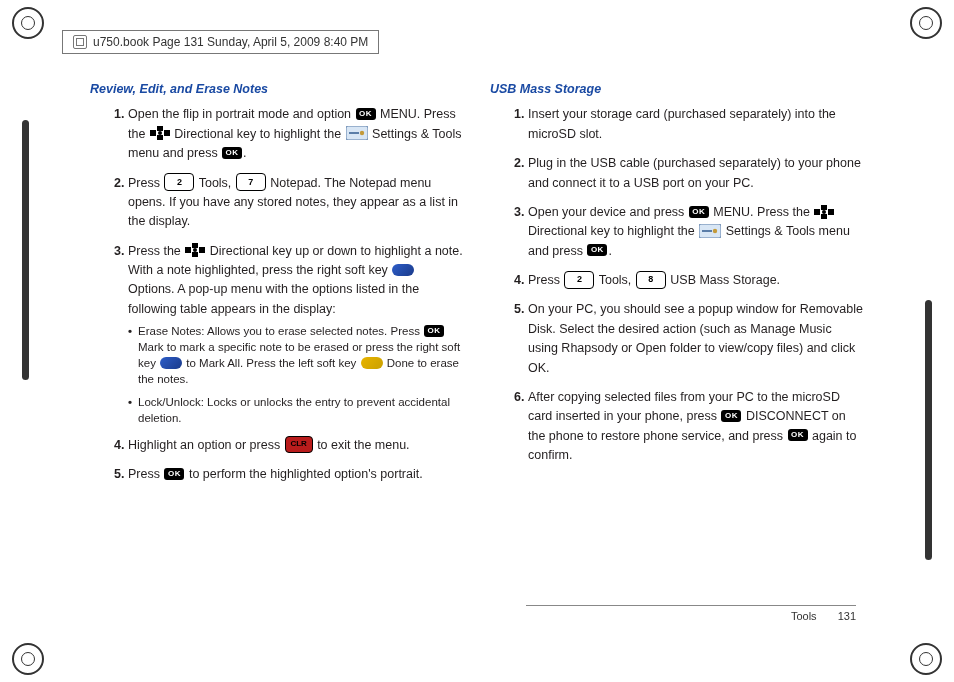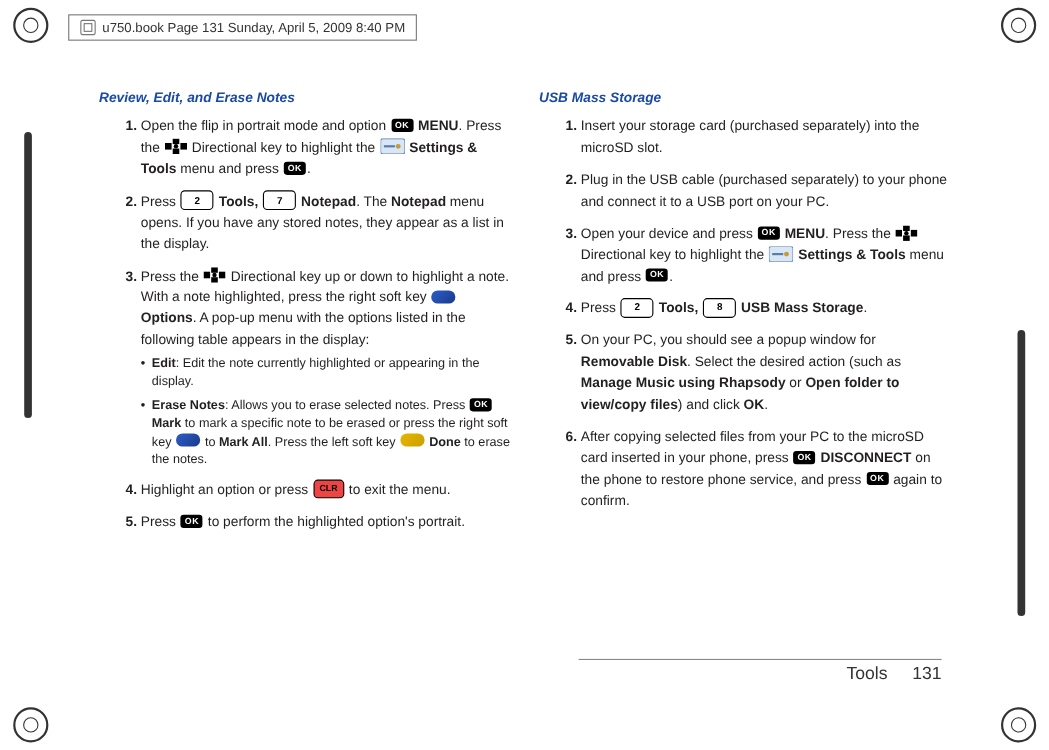--- a/index.html
+++ b/index.html
@@ -20,21 +20,21 @@
   .corner-ring.tl{top:7px;left:12px;}
   .corner-ring.tr{top:7px;right:12px;}
   .corner-ring.bl{bottom:7px;left:12px;}
   .corner-ring.br{bottom:7px;right:12px;}
   .corner-ring::after{content:"";position:absolute;inset:7px;border:1px solid #333;border-radius:50%;}
   .edge-bar{position:absolute;background:#333;}
   .edge-bar.left{left:22px;top:120px;width:7px;height:260px;border-radius:4px;}
   .edge-bar.right{right:22px;top:300px;width:7px;height:260px;border-radius:4px;}
   
   .crop{
-    position:absolute;top:13px;left:62px;
+    position:absolute;top:30px;left:62px;
     border:1px solid #777;padding:4px 10px;font-size:12px;color:#333;
     display:flex;align-items:center;gap:6px;
   }
   .crop .cap{width:12px;height:12px;border:1px solid #777;border-radius:2px;position:relative;}
   .crop .cap::after{content:"";position:absolute;left:2px;top:2px;width:6px;height:6px;border:1px solid #777;}
   
   .page{
     position:absolute;top:80px;left:90px;right:90px;bottom:55px;
     display:flex;gap:26px;
   }
@@ -46,40 +46,40 @@
     font-weight:700;
     font-size:12.5px;
     margin:0 0 6px 0;
   }
   ol.steps{margin:0;padding-left:38px;}
   ol.steps>li{margin-bottom:10px;}
   ol.steps>li::marker{font-weight:700;}
   ul.sub{list-style:none;margin:4px 0 0 0;padding-left:0;font-size:11.5px;line-height:1.4;}
   ul.sub>li{margin-bottom:6px;padding-left:10px;position:relative;}
   ul.sub>li::before{content:"•";position:absolute;left:0;top:0;font-weight:700;}
-  b{font-weight:700;}
+  b{font-weight:400;}
   
   .ic{
     display:inline-flex;align-items:center;justify-content:center;
     vertical-align:middle;font-size:8px;font-weight:700;
     line-height:1;position:relative;top:-1px;margin:0 1px;
   }
   .ok{width:20px;height:12px;background:#000;color:#fff;border-radius:3px;letter-spacing:0.5px;}
   .dir{width:20px;height:14px;}
   .dir svg{width:20px;height:14px;display:block;}
   .keycap{min-width:20px;height:16px;border:1.2px solid #000;border-radius:4px;padding:0 4px;font-size:9px;background:#fff;color:#000;}
   .soft{width:22px;height:12px;border-radius:6px;}
   .soft.right{background:linear-gradient(135deg,#2d5dc8,#1a3a8a);}
   .soft.left{background:linear-gradient(135deg,#e8b400,#caa000);}
-  .clr{min-width:26px;height:15px;border:1.2px solid #000;border-radius:4px;font-size:8px;background:#ef4444;color:#000;}
+  .clr{min-width:26px;height:15px;border:1.2px solid #000;border-radius:4px;font-size:8px;background:#b91c1c;color:#000;}
   .tools-ic{width:22px;height:14px;}
   .tools-ic svg{width:22px;height:14px;display:block;}
   
   .pgfoot{
-    position:absolute;right:98px;bottom:60px;font-size:16px;color:#333;
+    position:absolute;right:98px;bottom:60px;font-size:11px;color:#333;
     border-top:1px solid #888;padding-top:4px;width:330px;text-align:right;
   }
   .pgfoot .lbl{margin-right:18px;}
 </style>
 </head>
 <body>
 
 <div class="corner-ring tl"></div>
 <div class="corner-ring tr"></div>
 <div class="corner-ring bl"></div>
@@ -131,22 +131,22 @@
               <rect x="0" y="4" width="6" height="6" fill="#000"></rect>
               <rect x="14" y="4" width="6" height="6" fill="#000"></rect>
               <rect x="7" y="0" width="6" height="5" fill="#000"></rect>
               <rect x="7" y="9" width="6" height="5" fill="#000"></rect>
               <circle cx="10" cy="7" r="2" fill="#000"></circle>
             </svg>
           </span>
         <span> Directional key up or down to highlight a note. With a note highlighted, press the right soft key </span>
         <span class="ic soft right"></span><b> Options</b><span>. A pop-up menu with the options listed in the following table appears in the display:</span>
         <ul class="sub">
-          <li><b>Edit</b><span>: Edit the note currently highlighted or appearing in the display.</span></li>
           <li><b>Erase Notes</b><span>: Allows you to erase selected notes. Press </span><span class="ic ok">OK</span><b> Mark</b><span> to mark a specific note to be erased or press the right soft key </span><span class="ic soft right"></span><span> to </span><b>Mark All</b><span>. Press the left soft key </span><span class="ic soft left"></span><b> Done</b><span> to erase the notes.</span></li>
+          <li><b>Lock/Unlock</b><span>: Locks or unlocks the entry to prevent accidental deletion.</span></li>
         </ul>
       </li>
       <li>
         <span>Highlight an option or press </span>
         <span class="ic clr">CLR</span>
         <span> to exit the menu.</span>
       </li>
       <li>
         <span>Press </span>
         <span class="ic ok">OK</span>

